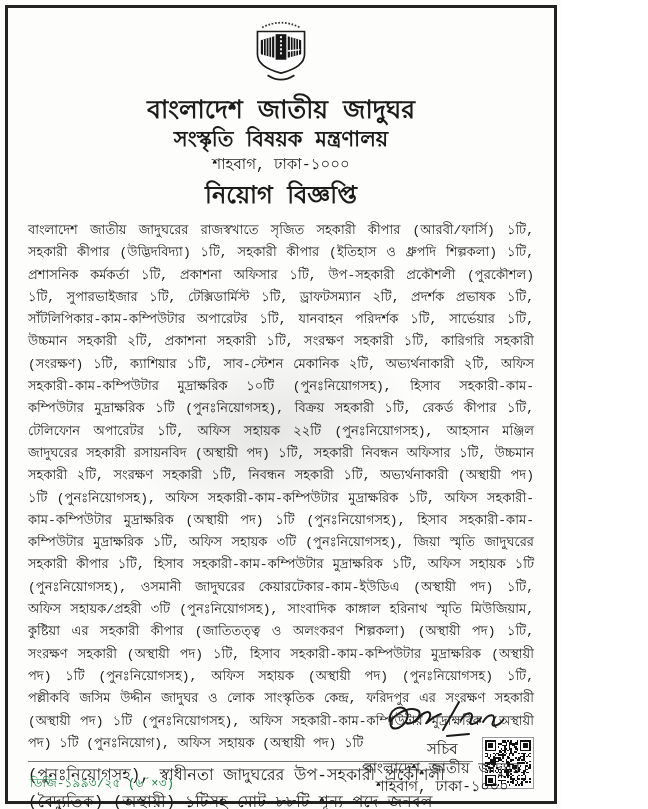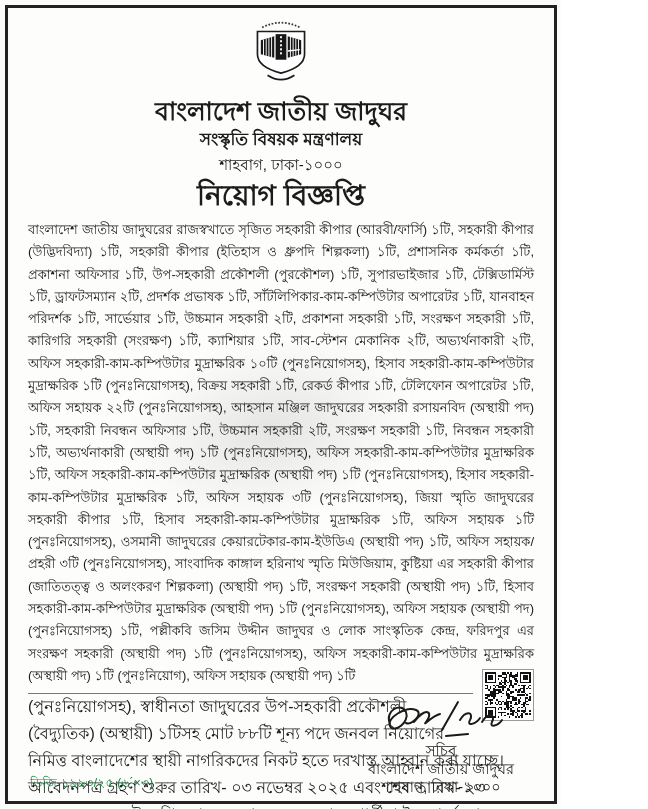--- a/index.html
+++ b/index.html
@@ -1,48 +1,48 @@
 <!DOCTYPE html>
 <html lang="bn"><head>
 <meta charset="utf-8">
 <style>
   html,body{margin:0;padding:0;background:#ffffff;}
   .page{
     position:relative;
     width:562px;height:809px;
     background:#fdfdfc;
-    font-family:Liberation Sans, sans-serif;
+    font-family:Liberation Mono, monospace;
     color:#1b1b1b;
     overflow:hidden;
   }
   .frame{
     position:absolute;inset:5px;
     border:3px solid #232323;
     box-sizing:border-box;
   }
   .content{
     position:absolute;inset:8px;
     padding:6px 20px 0 20px;
     box-sizing:border-box;
   }
   
   .header{text-align:center;}
   .logo{display:inline-block;margin-top:2px;}
   .org-name{
     font-size:25px;font-weight:bold;line-height:30px;margin:2px 0 0 0;
   }
   .ministry{
-    font-size:17px;font-weight:bold;line-height:26px;margin:1px 0 0 0;
+    font-size:21px;font-weight:bold;line-height:26px;margin:1px 0 0 0;
   }
   .hq-address{font-size:15px;line-height:19px;margin:2px 0 0 0;}
   .website-line{
     font-size:20px;line-height:24px;margin:1px 0 0 0;letter-spacing:.5px;
   }
   .notice-title{
-    font-size:28px;font-weight:bold;line-height:34px;margin:5px 0 6px 0;
+    font-size:24px;font-weight:bold;line-height:34px;margin:5px 0 6px 0;
   }
   
   .body-text{
     font-size:13px;
     line-height:22.3px;
     text-align:justify;
     margin:4px 0 0 0;
   }
   .qr-float{
     float:right;
@@ -60,21 +60,21 @@
   .watermark{
     position:absolute;left:60px;top:300px;width:420px;height:260px;
     background:
       radial-gradient(closest-side,rgba(120,120,120,.18),rgba(120,120,120,0) 70%);
     filter:blur(4px);
     transform:rotate(-12deg);
     pointer-events:none;
   }
   
   .sig-block{
-    position:absolute;right:48px;bottom:13px;
+    position:absolute;right:42px;bottom:13px;
     text-align:center;font-size:14.5px;line-height:18px;
   }
   .sig-scribble{display:block;margin:0 auto -2px auto;}
   .sig-designation{font-size:15px;}
   
   .footer-ref{
     position:absolute;left:30px;bottom:15px;
     font-size:12px;color:#15803d;letter-spacing:.3px;
   }
 </style>

